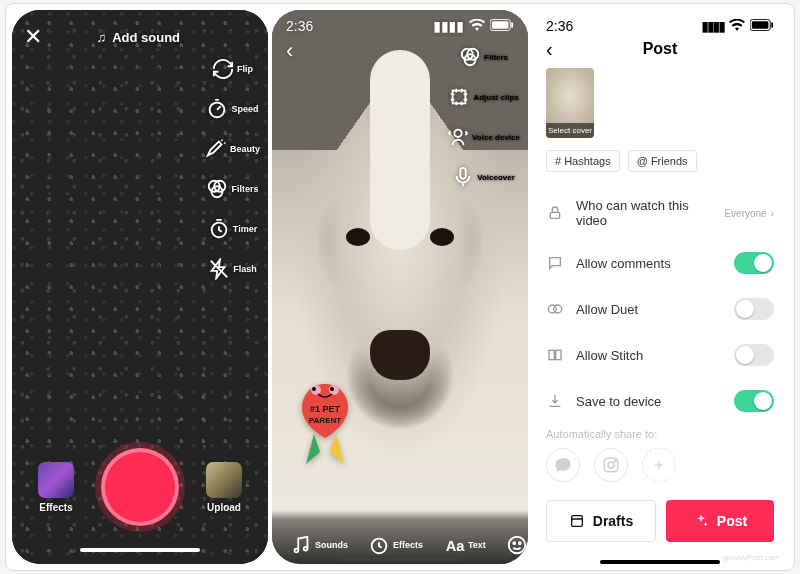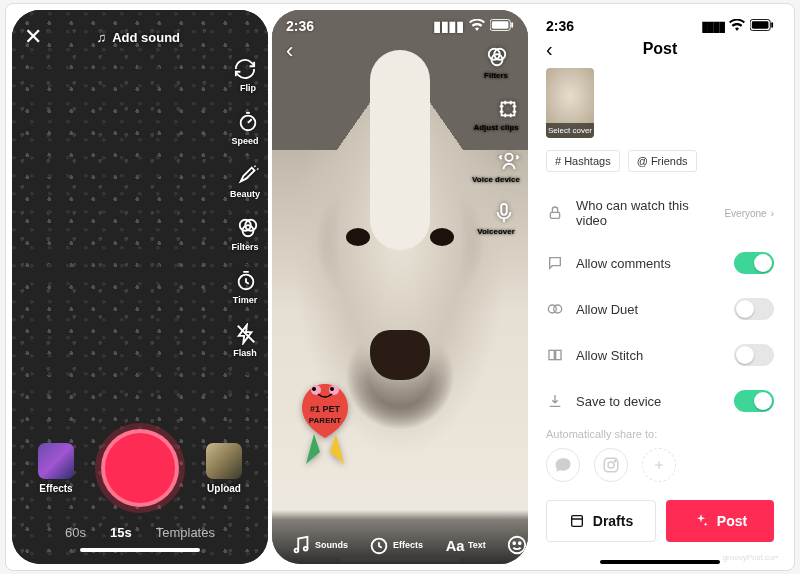--- a/index.html
+++ b/index.html
@@ -40,21 +40,21 @@
       radial-gradient(circle at 40% 80%, #444 2px, transparent 2px),
       #2b2b2b;
     background-size: 18px 18px, 22px 22px, 26px 26px;
     filter: contrast(1.1);
   }
   .overlay { position: relative; z-index: 2; width: 100%; height: 100%; display: flex; flex-direction: column; color: #fff; }
   .cap-top { display:flex; align-items:center; justify-content:space-between; padding:14px 12px 0 12px; }
   .close-x { font-size: 22px; font-weight:300; }
   .addsound { display:flex; align-items:center; gap:6px; font-size:13px; font-weight:600; text-shadow:0 0 4px rgba(0,0,0,.6);}
   .side-tools { position:absolute; right:8px; top:48px; display:flex; flex-direction:column; gap:18px; align-items:center; }
-  .tool { display:flex; flex-direction:column; align-items:flex-end; gap:3px; font-size:9px; font-weight:600; text-shadow:0 0 3px #000;}
+  .tool { display:flex; flex-direction:row; align-items:center; gap:3px; font-size:9px; font-weight:600; text-shadow:0 0 3px #000;}
   .tool svg { width:22px; height:22px; filter: drop-shadow(0 0 2px rgba(0,0,0,.5)); }
   .cap-bottom { margin-top:auto; padding-bottom:12px; display:flex; flex-direction:column; align-items:center; }
   .rec-row { display:flex; align-items:center; justify-content:space-between; width:100%; padding:0 26px 14px 26px; }
   .thumb { width:36px; height:36px; border-radius:7px; background:linear-gradient(135deg,#6b4ba8,#a155d4,#2e2e6b); }
   .thumb.up { background:linear-gradient(135deg,#c9b88b,#8a7a52,#3b3b2e); }
   .thumb-lbl { text-align:center; font-size:10px; margin-top:4px; font-weight:600; text-shadow:0 0 3px #000;}
   .record { width:78px; height:78px; border-radius:50%; background:#fe2c55; border:4px solid rgba(255,255,255,.35); box-shadow:0 0 0 6px rgba(254,44,85,.25);}
   .modes { display:flex; gap:24px; font-size:13px; color:#bbb; margin-top:4px; }
   .modes .active { color:#fff; font-weight:700; }
   .home-ind { width:120px; height:4px; border-radius:3px; background:#fff; margin:8px auto 0; }
@@ -74,21 +74,21 @@
       linear-gradient(125deg, #6a655e 0 46%, transparent 46%),
       linear-gradient(-125deg, #6a655e 0 46%, transparent 46%);
   }
   .dog-face-stripe {
     position:absolute; top:40px; left:50%; transform:translateX(-50%);
     width:60px; height:200px; background:#f0ece4; border-radius:30px;
   }
   .dog-eye { position:absolute; width:24px; height:18px; background:#1c120c; border-radius:50%; }
   .eye-l { top:218px; left:74px; } .eye-r { top:218px; right:74px; }
   .dog-nose { position:absolute; top:320px; left:50%; transform:translateX(-50%); width:60px; height:50px; background:#2a1c14; border-radius:20px 20px 26px 26px;}
-  .statusbar { position:relative; z-index:3; display:flex; justify-content:space-between; align-items:center; padding:8px 14px 0; color:#fff; font-size:14px; font-weight:700; text-shadow:0 0 3px rgba(0,0,0,.5);}
+  .statusbar { position:relative; z-index:3; display:flex; justify-content:space-between; align-items:center; padding:8px 14px 0; color:#fff; font-size:14px; font-weight:400; text-shadow:0 0 3px rgba(0,0,0,.5);}
   .status-icons { display:flex; gap:5px; align-items:center; }
   .back { position:relative; z-index:3; font-size:22px; padding:4px 14px; color:#fff; text-shadow:0 0 3px rgba(0,0,0,.5);}
   .side-tools.prev { top:36px; right:8px; }
   .tool.prev { font-size:8px; }
   .sticker { position:absolute; left:14px; bottom:88px; z-index:3; }
   .sticker svg { filter: drop-shadow(0 2px 3px rgba(0,0,0,.3)); }
   .prev-bottom {
     position:absolute; left:0; right:0; bottom:0; z-index:3;
     background: linear-gradient(180deg, transparent, rgba(0,0,0,.45) 18%, rgba(0,0,0,.8));
     padding:10px 10px 8px;
@@ -202,25 +202,20 @@
         <div>
           <div class="thumb"></div>
           <div class="thumb-lbl">Effects</div>
         </div>
         <div class="record"></div>
         <div>
           <div class="thumb up"></div>
           <div class="thumb-lbl">Upload</div>
         </div>
       </div>
-      <div class="modes">
-        <span>60s</span>
-        <span class="active">15s</span>
-        <span>Templates</span>
-      </div>
       <div class="home-ind"></div>
     </div>
   </div>
 </div>
 
 <div class="phone">
   <div class="preview-bg"></div>
   <div class="dog-ears"></div>
   <div class="dog-face-stripe"></div>
   <div class="dog-eye eye-l"></div>

